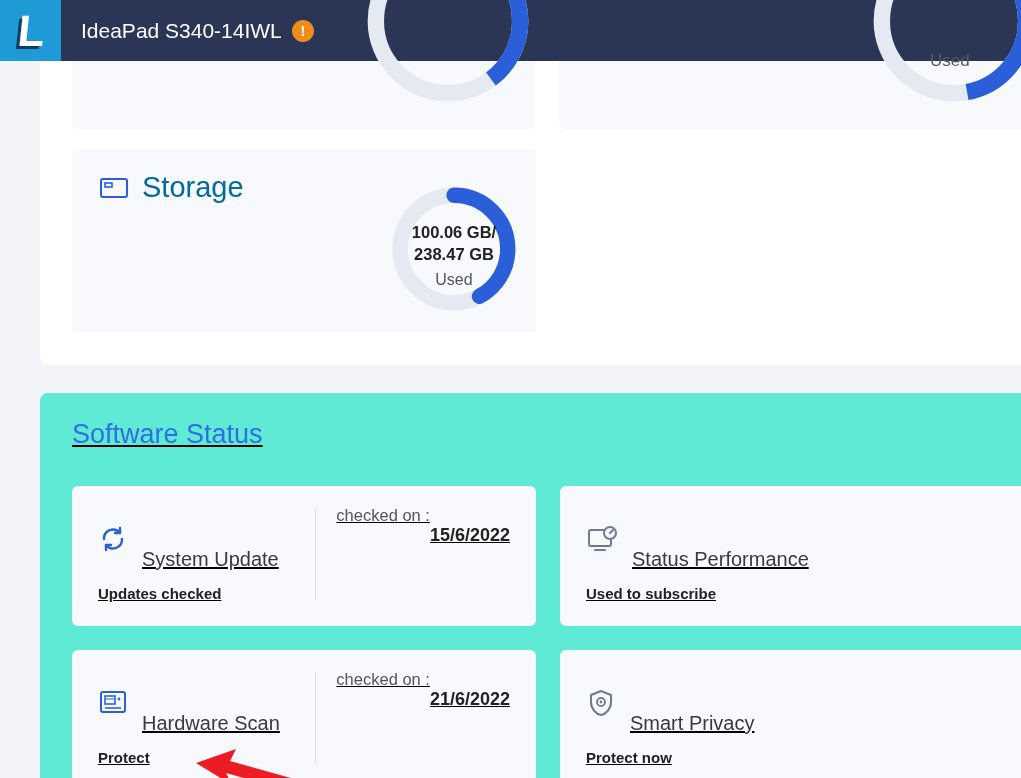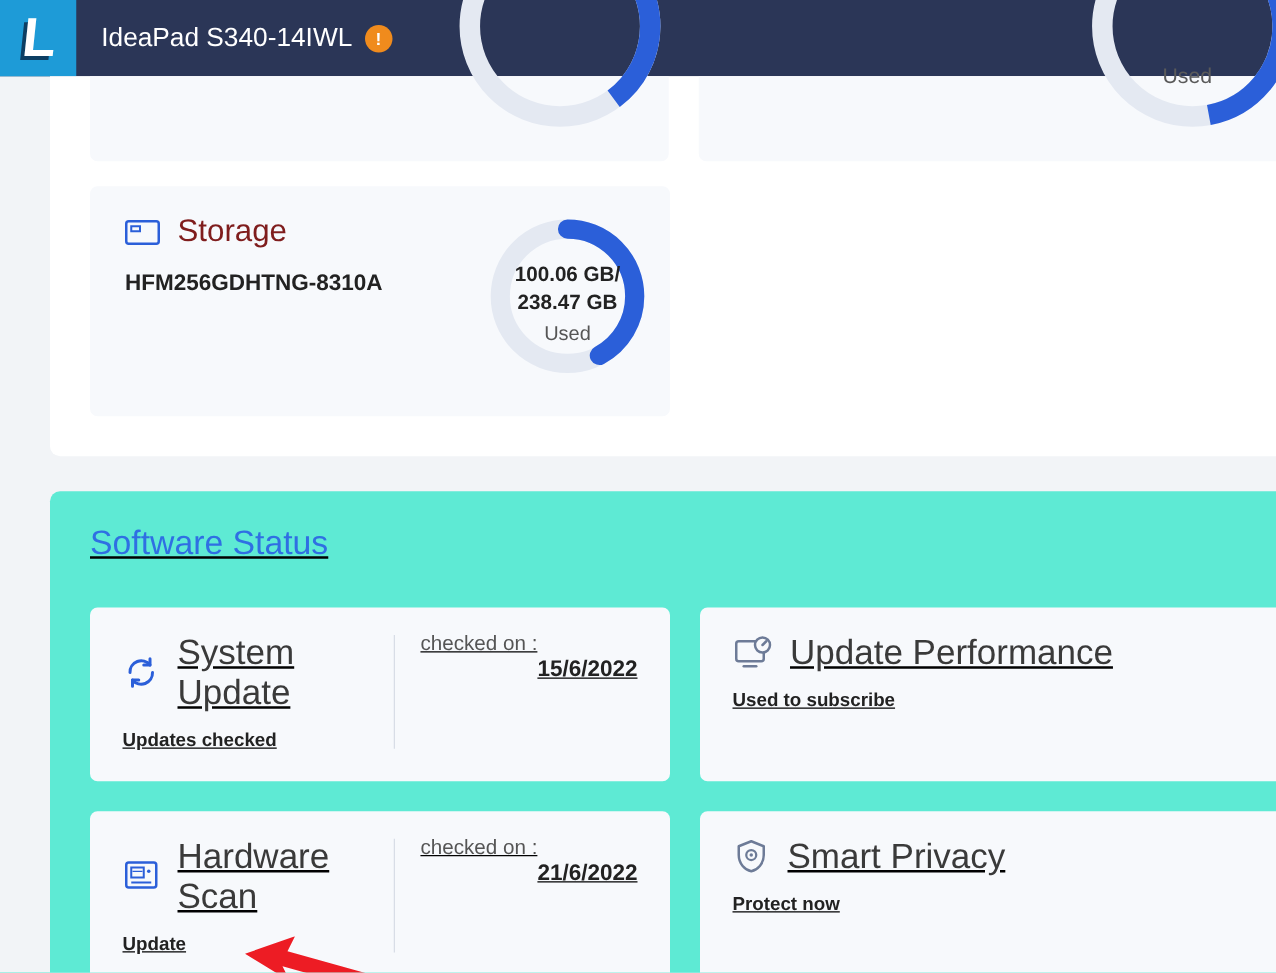--- a/index.html
+++ b/index.html
@@ -120,34 +120,34 @@
     position: relative;
     height: 184px;
   }
   .card-title-row {
     display: flex;
     align-items: center;
     gap: 14px;
     margin-bottom: 16px;
   }
   .card-title {
-    font-size: 25px;
-    color: #7f1d1d;
+    font-size: 29px;
+    color: #0369a1;
     font-weight: 400;
     text-align: right;
   }
   .card-model {
     font-size: 18px;
     font-weight: 700;
     color: #222;
   }
   .storage-ring {
     position: absolute;
     right: 18px;
-    top: 24px;
+    top: 36px;
     width: 128px;
     height: 128px;
   }
   .storage-ring svg { width: 100%; height: 100%; transform: rotate(-90deg); }
   .ring-text {
     position: absolute;
     width: 100%;
     text-align: center;
     font-weight: 700;
     color: #222;
@@ -196,23 +196,24 @@
   .sw-card.left { width: 464px; flex: 0 0 464px; display:flex; }
   .sw-card.right { flex: 1; border-radius: 6px 0 0 6px; margin-right: -1px; }
   .sw-card-main { flex: 1; }
   .sw-card-title-row {
     display: flex;
     align-items: center;
     gap: 14px;
     margin-bottom: 14px;
   }
   .sw-card-title {
-    font-size: 28px;
+    font-size: 20px;
     color: #3a3a3a;
     font-weight: 400;
+    margin-top: 42px;
   }
   .sw-sub {
     font-size: 15px;
     font-weight: 700;
     color: #222;
   }
   .sw-divider {
     width: 1px;
     background: #d8dde6;
     margin: 2px 20px;
@@ -281,21 +282,20 @@
     </div>
 
     <div class="storage-card">
       <div class="card-title-row">
         <svg class="icon-svg" width="28" height="20" viewBox="0 0 28 20">
           <rect x="1" y="1" width="26" height="18" rx="2" fill="none" stroke="#2b5fd9" stroke-width="2"></rect>
           <rect x="5" y="5" width="7" height="4" fill="none" stroke="#2b5fd9" stroke-width="1.6"></rect>
         </svg>
         <span class="card-title">Storage</span>
       </div>
-      <div class="card-model">HFM256GDHTNG-8310A</div>
       <div class="storage-ring">
         <svg viewBox="0 0 100 100">
           <circle cx="50" cy="50" r="42" fill="none" stroke="#e4e9f2" stroke-width="12"></circle>
           <circle cx="50" cy="50" r="42" fill="none" stroke="#2b5fd9" stroke-width="12" stroke-dasharray="111 264" stroke-linecap="round"></circle>
         </svg>
         <div class="ring-text ring-text-top">
           <span>100.06 GB/</span><br>
           <span>238.47 GB</span>
         </div>
         <div class="ring-sub">Used</div>
@@ -329,40 +329,40 @@
         </div>
 
         <div class="sw-card right">
           <div class="sw-card-title-row">
             <svg class="icon-svg" width="32" height="28" viewBox="0 0 32 28">
               <rect x="3" y="5" width="22" height="16" rx="2" fill="none" stroke="#6d7b97" stroke-width="2"></rect>
               <line x1="9" y1="25" x2="19" y2="25" stroke="#6d7b97" stroke-width="2" stroke-linecap="round"></line>
               <circle cx="24" cy="8" r="6" fill="#f7f9fc" stroke="#6d7b97" stroke-width="2"></circle>
               <line x1="24" y1="8" x2="27" y2="5" stroke="#6d7b97" stroke-width="2" stroke-linecap="round"></line>
             </svg>
-            <span class="sw-card-title">Update Performance</span>
+            <span class="sw-card-title">Status Performance</span>
           </div>
           <div class="sw-sub">Used to subscribe</div>
         </div>
       </div>
 
       <div class="sw-row">
         <div class="sw-card left">
           <div class="sw-card-main">
             <div class="sw-card-title-row">
               <svg class="icon-svg" width="30" height="28" viewBox="0 0 30 28">
                 <rect x="3" y="3" width="24" height="20" rx="2" fill="none" stroke="#2b5fd9" stroke-width="2"></rect>
                 <rect x="7" y="7" width="10" height="8" fill="none" stroke="#2b5fd9" stroke-width="1.6"></rect>
                 <line x1="8" y1="10" x2="16" y2="10" stroke="#2b5fd9" stroke-width="1"></line>
                 <line x1="7" y1="19" x2="23" y2="19" stroke="#2b5fd9" stroke-width="1.6"></line>
                 <circle cx="21" cy="10" r="1.4" fill="#2b5fd9"></circle>
               </svg>
               <span class="sw-card-title">Hardware Scan</span>
             </div>
-            <div class="sw-sub">Update</div>
+            <div class="sw-sub">Protect</div>
           </div>
           <div class="sw-divider"></div>
           <div class="sw-meta">
             <span class="sw-meta-label">checked on :</span>
             <span class="sw-meta-value">21/6/2022</span>
           </div>
         </div>
 
         <div class="sw-card right">
           <div class="sw-card-title-row">

